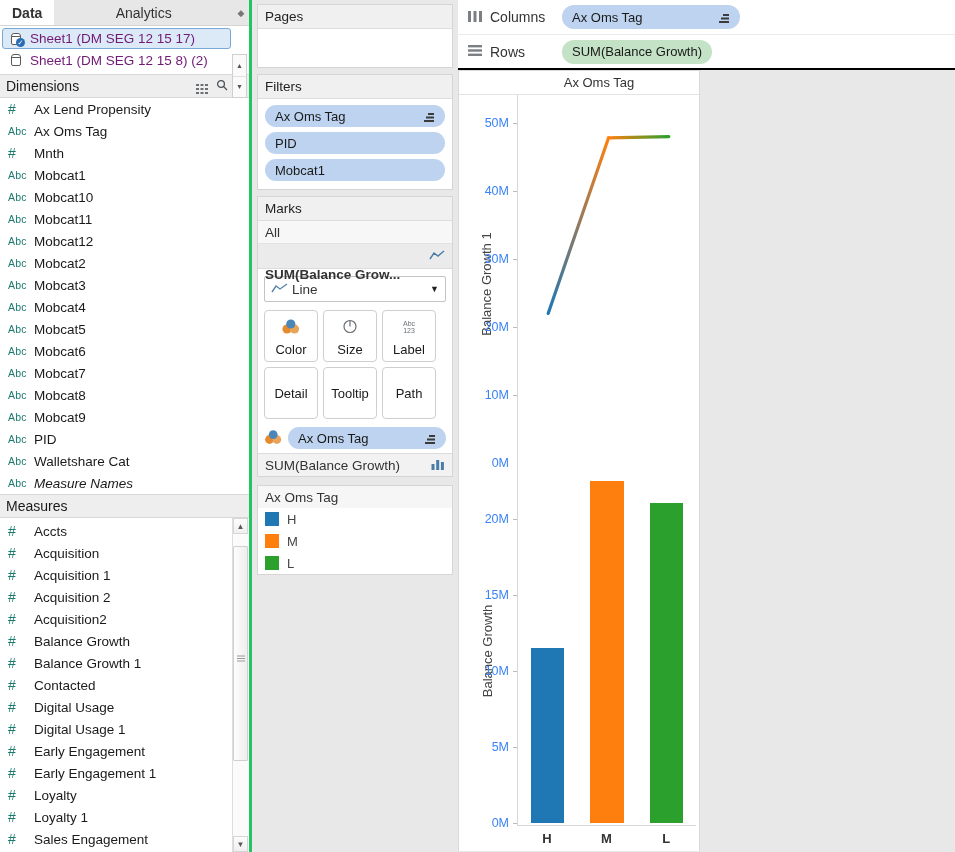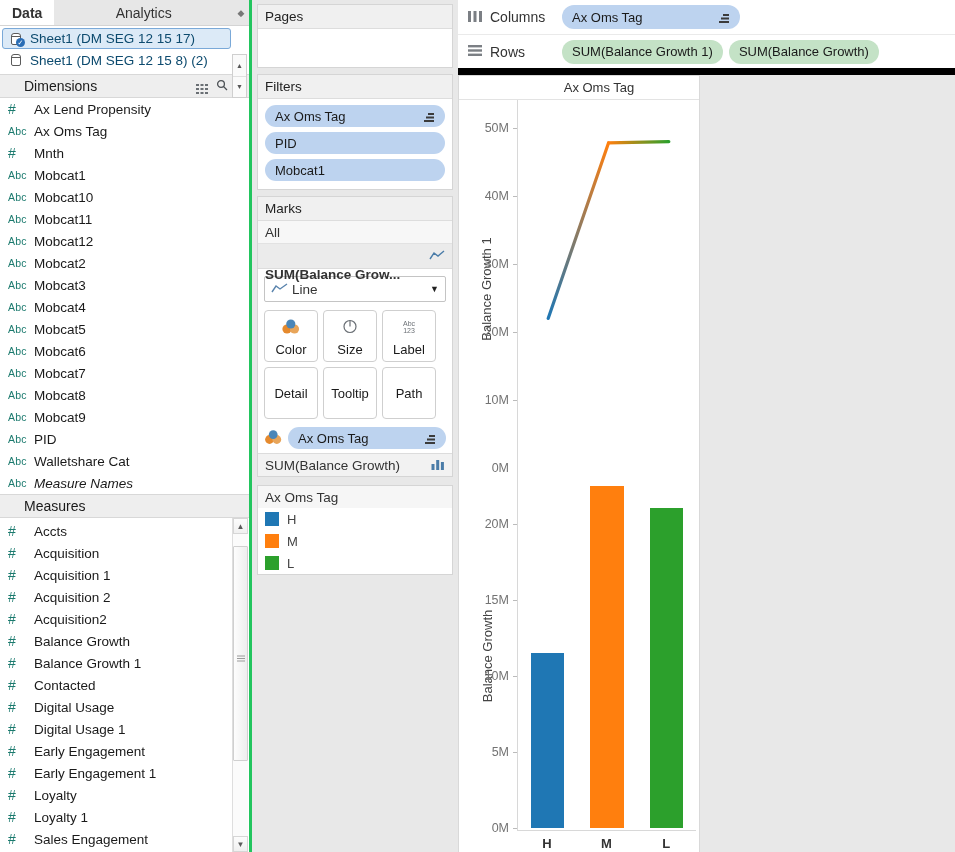--- a/index.html
+++ b/index.html
@@ -54,39 +54,39 @@
   }
   .ds-icon .cyl:before {
     content:""; position:absolute; left:0; top:2px; width:100%; height:2px;
     border-top: 1.2px solid #5b5b5b;
   }
   .ds-icon .chk {
     position: absolute; right: 0px; bottom: -1px; width: 9px; height: 9px;
     border-radius: 50%; background: #2a6db5; color:#fff; font-size: 7px;
     line-height: 9px; text-align: center;
   }
-  .ds-name { font-size: 13.5px; color: #0c4a6e; white-space: nowrap; }
+  .ds-name { font-size: 13.5px; color: #701a75; white-space: nowrap; }
 
   .mini-scroll {
     position: absolute; right: 2px; top: 28px; width: 15px; height: 44px;
     display: flex; flex-direction: column; border: 1px solid #cfcfcf; background: #f6f6f6;
   }
   .mini-scroll .arw {
     flex: 1; display: flex; align-items: center; justify-content: center;
     font-size: 7px; color: #555; background: #fafafa;
   }
   .mini-scroll .arw + .arw { border-top: 1px solid #e0e0e0; }
 
   .section-head {
     height: 24px; background: #eeeeee; border-top: 1px solid #d8d8d8;
     border-bottom: 1px solid #d8d8d8;
     display: flex; align-items: center; padding: 0 6px;
     font-size: 14px; color: #1a1a1a;
   }
-  .section-head .title { flex: 1; margin-left: 18px; }
+  .section-head .title { flex: 1; }
   .section-head .tools { display: flex; gap: 7px; align-items: center; color: #56595c; }
   .grid-ico { width: 13px; height: 10px; display:block; }
   .mag-ico { font-size: 12px; }
   .caret { font-size: 8px; }
 
   .field-list { position: relative; overflow: hidden; }
   .field-row {
     height: 22px; display: flex; align-items: center; padding-left: 8px;
     white-space: nowrap;
   }
@@ -190,21 +190,21 @@
   .legend-item {
     height: 22px; display: flex; align-items: center; padding: 0 7px; gap: 8px;
     font-size: 13px; color: #444;
   }
   .swatch { width: 14px; height: 14px; display: block; }
 
   
   .viz-pane {
     flex: 1; display: flex; flex-direction: column; background: #e8e8e8;
   }
-  .shelf-block { background: #fff; border-bottom: 7px solid #000000; }
+  .shelf-block { background: #fff; border-bottom: 2px solid #000000; }
   .shelf {
     height: 34px; display: flex; align-items: center; padding: 0 4px;
   }
   .shelf + .shelf { border-top: 1px solid #eaeaea; }
   .shelf-icon { width: 16px; margin-left: 6px; margin-right: 6px; }
   .shelf-name { width: 72px; font-size: 14px; color: #333; }
   .shelf-pills { display: flex; gap: 6px; align-items: center; }
   .shelf-pills .pill { margin-bottom: 0; height: 24px; border-radius: 12px; }
 
   .canvas-area { flex: 1; background: #e8e8e8; padding: 3px 0 0 3px; position: relative; }
@@ -218,21 +218,21 @@
     padding-left: 40px;
   }
   .panes { position: relative; height: 756px; }
   .sub-pane { position: relative; background: #fff; }
   .axis-title {
     position: absolute; left: 5px; top: 50%;
     transform: translateY(-50%) rotate(-90deg); transform-origin: center;
     white-space: nowrap; font-size: 13px; color: #444;
   }
   .tick-label {
-    position: absolute; right: 0; font-size: 12.5px; color: #737373;
+    position: absolute; right: 0; font-size: 12.5px; color: #3b82f6;
     transform: translateY(-50%); text-align: right; white-space: nowrap;
   }
   .tick-mark { position: absolute; width: 4px; height: 1px; background: #bbb; }
   .plot { position: absolute; background: #fff; border-left: 1px solid #d8d8d8; }
   .xlabels {
     position: absolute; left: 0; right: 0; height: 26px;
     border-top: 1px solid #d8d8d8; display: flex;
   }
   .xlabels .xl {
     flex: 1; display: flex; align-items: center; justify-content: center;
@@ -660,23 +660,20 @@
           <svg width="14" height="11" viewBox="0 0 14 11">
               <g fill="#7b7f84">
                 <rect x="0" y="0" width="14" height="2.4"></rect>
                 <rect x="0" y="4.3" width="14" height="2.4"></rect>
                 <rect x="0" y="8.6" width="14" height="2.4"></rect>
               </g>
             </svg>
         </span>
         <span class="shelf-name">Rows</span>
         <span class="shelf-pills">
-          <span class="pill green">
-            <span class="pill-label">SUM(Balance Growth 1)</span>
-          </span>
           <span class="pill green">
             <span class="pill-label">SUM(Balance Growth)</span>
           </span>
         </span>
       </div>
     </div>
 
     <div class="canvas-area">
       <div class="viz">
 

